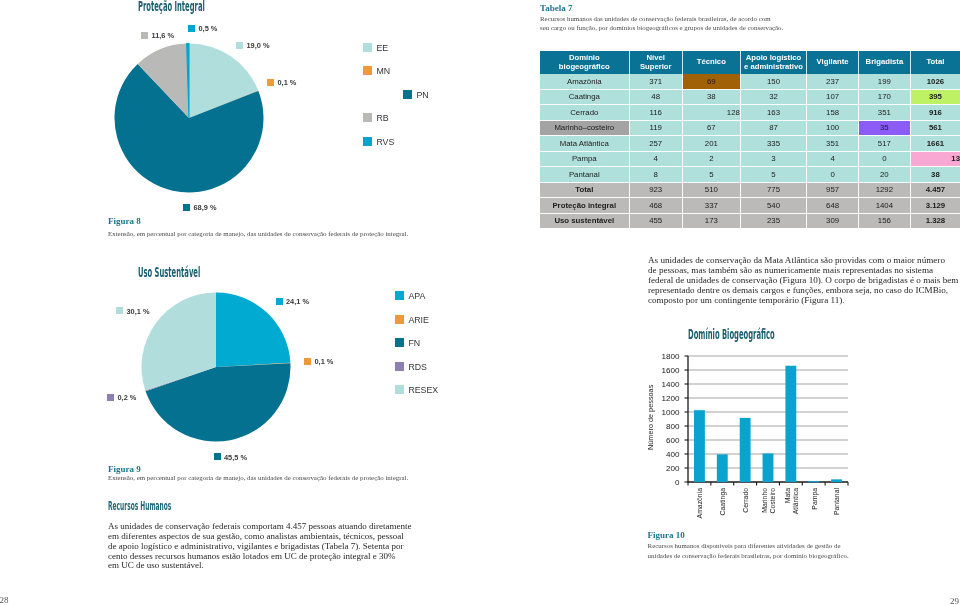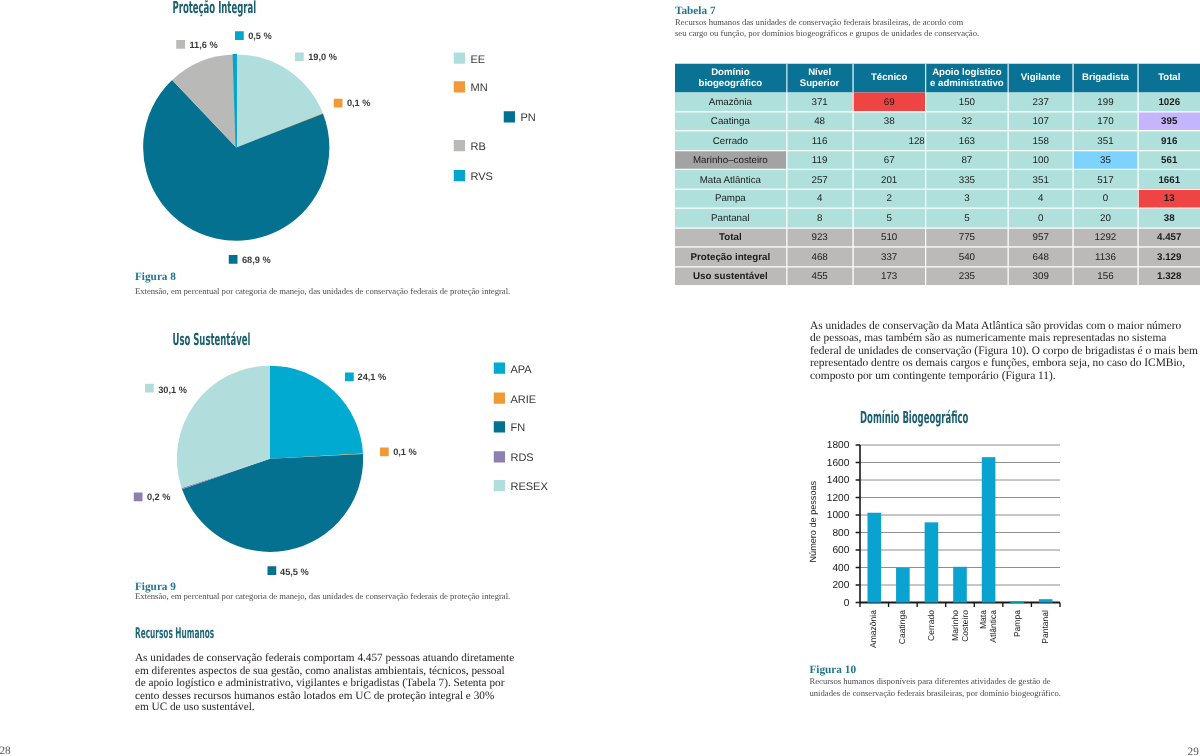--- a/index.html
+++ b/index.html
@@ -132,70 +132,70 @@
             <th style="height: 23px;">Apoio logístico<br>e administrativo</th>
             <th style="height: 23px;">Vigilante</th>
             <th style="height: 23px;">Brigadista</th>
             <th style="height: 23px;">Total</th>
           </tr>
         </thead>
         <tbody>
           <tr>
             <td style="background: rgb(176, 224, 219);">Amazônia</td>
             <td style="background: rgb(176, 224, 219);">371</td>
-            <td style="background: #ef4444;">69</td>
+            <td style="background: #a16207;">69</td>
             <td style="background: rgb(176, 224, 219);">150</td>
             <td style="background: rgb(176, 224, 219);">237</td>
             <td style="background: rgb(176, 224, 219);">199</td>
             <td style="background: rgb(176, 224, 219); font-weight: bold;">1026</td>
           </tr>
           <tr>
             <td style="background: rgb(176, 224, 219);">Caatinga</td>
             <td style="background: rgb(176, 224, 219);">48</td>
             <td style="background: rgb(176, 224, 219);">38</td>
             <td style="background: rgb(176, 224, 219);">32</td>
             <td style="background: rgb(176, 224, 219);">107</td>
             <td style="background: rgb(176, 224, 219);">170</td>
-            <td style="background: #c4b5fd; font-weight: bold;">395</td>
+            <td style="background: #bef264; font-weight: bold;">395</td>
           </tr>
           <tr>
             <td style="background: rgb(176, 224, 219);">Cerrado</td>
             <td style="background: rgb(176, 224, 219);">116</td>
             <td style="background: rgb(176, 224, 219); padding-left: 44px;">128</td>
             <td style="background: rgb(176, 224, 219);">163</td>
             <td style="background: rgb(176, 224, 219);">158</td>
             <td style="background: rgb(176, 224, 219);">351</td>
             <td style="background: rgb(176, 224, 219); font-weight: bold; margin-top: 44px;">916</td>
           </tr>
           <tr>
             <td style="background: #a3a3a3;">Marinho–costeiro</td>
             <td style="background: rgb(176, 224, 219);">119</td>
             <td style="background: rgb(176, 224, 219);">67</td>
             <td style="background: rgb(176, 224, 219);">87</td>
             <td style="background: rgb(176, 224, 219);">100</td>
-            <td style="background: #7dd3fc;">35</td>
+            <td style="background: #8b5cf6;">35</td>
             <td style="background: rgb(176, 224, 219); font-weight: bold;">561</td>
           </tr>
           <tr>
             <td style="background: rgb(176, 224, 219);">Mata Atlântica</td>
             <td style="background: rgb(176, 224, 219);">257</td>
             <td style="background: rgb(176, 224, 219);">201</td>
             <td style="background: rgb(176, 224, 219);">335</td>
             <td style="background: rgb(176, 224, 219);">351</td>
             <td style="background: rgb(176, 224, 219);">517</td>
             <td style="background: rgb(176, 224, 219); font-weight: bold;">1661</td>
           </tr>
           <tr>
             <td style="background: rgb(176, 224, 219);">Pampa</td>
             <td style="background: rgb(176, 224, 219);">4</td>
             <td style="background: rgb(176, 224, 219);">2</td>
             <td style="background: rgb(176, 224, 219);">3</td>
             <td style="background: rgb(176, 224, 219);">4</td>
             <td style="background: rgb(176, 224, 219);">0</td>
-            <td style="background: #ef4444; font-weight: bold;">13</td>
+            <td style="background: #f9a8d4; font-weight: bold; text-align: right;">13</td>
           </tr>
           <tr>
             <td style="background: rgb(176, 224, 219);">Pantanal</td>
             <td style="background: rgb(176, 224, 219);">8</td>
             <td style="background: rgb(176, 224, 219);">5</td>
             <td style="background: rgb(176, 224, 219);">5</td>
             <td style="background: rgb(176, 224, 219);">0</td>
             <td style="background: rgb(176, 224, 219);">20</td>
             <td style="background: rgb(176, 224, 219); font-weight: bold;">38</td>
           </tr>
@@ -207,21 +207,21 @@
             <td style="background: rgb(187, 186, 184);">957</td>
             <td style="background: rgb(187, 186, 184);">1292</td>
             <td style="background: rgb(187, 186, 184); font-weight: bold;">4.457</td>
           </tr>
           <tr>
             <td style="background: rgb(187, 186, 184); font-weight: bold;">Proteção integral</td>
             <td style="background: rgb(187, 186, 184);">468</td>
             <td style="background: rgb(187, 186, 184);">337</td>
             <td style="background: rgb(187, 186, 184);">540</td>
             <td style="background: rgb(187, 186, 184);">648</td>
-            <td style="background: rgb(187, 186, 184);">1136</td>
+            <td style="background: rgb(187, 186, 184);">1404</td>
             <td style="background: rgb(187, 186, 184); font-weight: bold;">3.129</td>
           </tr>
           <tr>
             <td style="background: rgb(187, 186, 184); font-weight: bold;">Uso sustentável</td>
             <td style="background: rgb(187, 186, 184);">455</td>
             <td style="background: rgb(187, 186, 184);">173</td>
             <td style="background: rgb(187, 186, 184);">235</td>
             <td style="background: rgb(187, 186, 184);">309</td>
             <td style="background: rgb(187, 186, 184);">156</td>
             <td style="background: rgb(187, 186, 184); font-weight: bold;">1.328</td>

